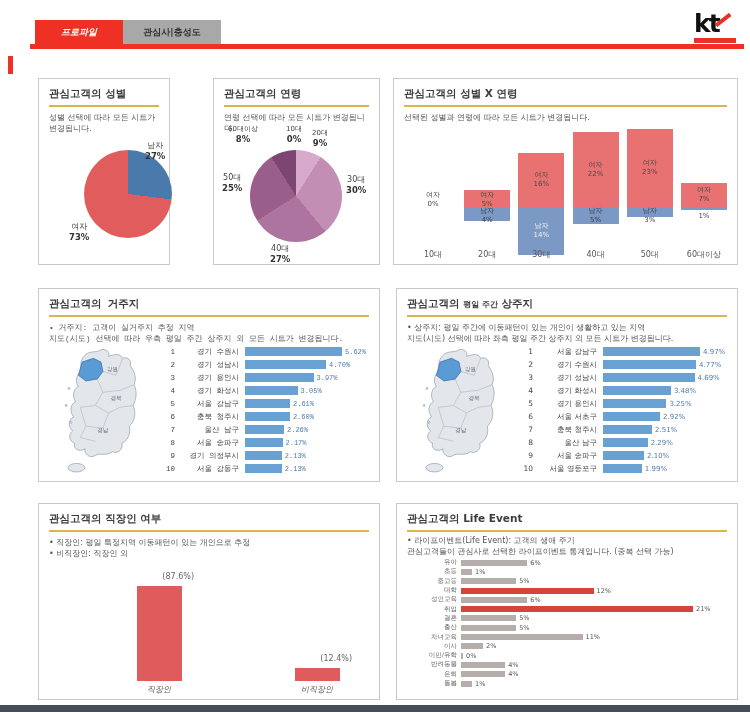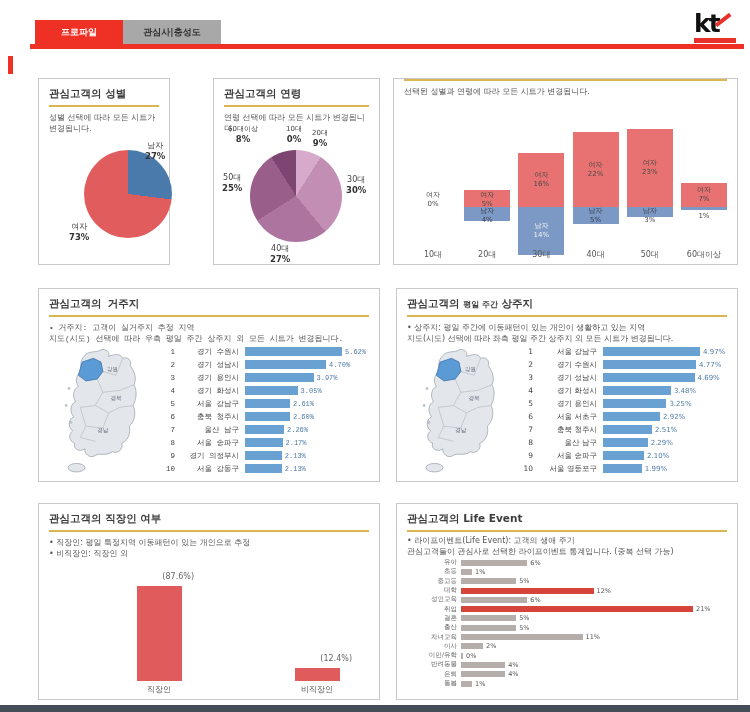--- a/index.html
+++ b/index.html
@@ -2,21 +2,21 @@
 <html><head>
 <meta charset="utf-8">
 <style>
   html,body{margin:0;padding:0;}
   body{width:750px;height:712px;position:relative;background:#ffffff;
        font-family:"DejaVu Sans","Liberation Sans",sans-serif;overflow:hidden;}
 
   
   .tab{position:absolute;top:20px;height:24px;display:flex;align-items:center;justify-content:center;
        font-size:9px;font-weight:bold;cursor:pointer;}
-  .tab-active{left:35px;width:88px;background:#ee3124;color:#fff;}
+  .tab-active{left:35px;width:88px;background:#ee3124;color:#fff;font-style:italic;}
   .tab-inactive{left:123px;width:98px;background:#a8a8a8;color:#333;}
   .red-hbar{position:absolute;left:30px;top:44px;width:714px;height:5px;background:#ee3124;}
   .red-stub{position:absolute;left:8px;top:56px;width:5px;height:18px;background:#ee3124;}
   .kt-logo{position:absolute;left:694px;top:12px;width:44px;height:32px;}
   .kt-text{font-size:25px;font-weight:800;color:#111;letter-spacing:-2px;line-height:24px;}
   .kt-underbar{position:absolute;left:0;top:26px;width:42px;height:5px;background:#e8312a;}
   .kt-slash{position:absolute;left:20px;top:6px;width:18px;height:3.5px;background:#e8312a;transform:rotate(-38deg);}
 
   
   .panel{position:absolute;background:#fff;border:1px solid #c9c9c9;box-sizing:border-box;}
@@ -51,21 +51,21 @@
   .rank-list{position:absolute;left:122px;top:56px;right:6px;}
   .rank-row{display:flex;align-items:center;height:13px;}
   .rank-num{width:14px;font-size:7.5px;color:#444;text-align:right;flex:none;}
   .rank-name{width:64px;font-size:7.5px;color:#444;text-align:right;margin-right:6px;flex:none;white-space:nowrap;}
   .rank-bar{height:9px;background:#68a1d2;flex:none;}
   .rank-val{font-size:7px;color:#4f7ca9;margin-left:3px;white-space:nowrap;}
 
   
   .wk-bar{position:absolute;background:#e05c5c;}
   .wk-val{position:absolute;font-size:8px;color:#666;text-align:right;width:70px;}
-  .wk-cat{position:absolute;top:180px;font-size:8px;color:#555;text-align:center;width:70px;}
+  .wk-cat{position:absolute;top:180px;font-size:8px;color:#555;text-align:center;width:70px;font-style:italic;}
 
   
   .life-list{position:absolute;left:10px;top:54px;right:4px;}
   .life-row{display:flex;align-items:center;height:9.3px;}
   .life-name{width:50px;font-size:6.5px;color:#666;text-align:right;margin-right:4px;flex:none;white-space:nowrap;}
   .life-bar{height:6px;flex:none;}
   .life-val{font-size:6.5px;color:#555;margin-left:3px;white-space:nowrap;}
 
   .bottom-bar{position:absolute;left:0;top:705px;width:750px;height:7px;background:#454e58;}
 </style>
@@ -114,20 +114,21 @@
   </div>
   <div class="pie-label" style="left:56px;top:165px;">
     <span>40대</span><br><b>27%</b>
   </div>
   <div class="pie-label" style="left:8px;top:94px;">
     <span>50대</span><br><b>25%</b>
   </div>
 </div>
 
 <div class="panel p3">
+  <div class="panel-title">관심고객의 성별 X 연령</div>
   <div class="panel-rule"></div>
   <div class="panel-desc">선택된 성별과 연령에 따라 모든 시트가 변경됩니다.</div>
   <div id="ga-cols" class="ga-area">
       <div class="ga-col">
         <div class="ga-lbl" style="top:54px;">여자<br>0%</div>
         <div class="ga-x">10대</div>
       </div>
       <div class="ga-col">
         <div class="ga-bar" style="top:53px;height:17px;background:#e87171;overflow:visible;">
         <div class="ga-lbl" style="top:1px;">여자<br>5%</div>

